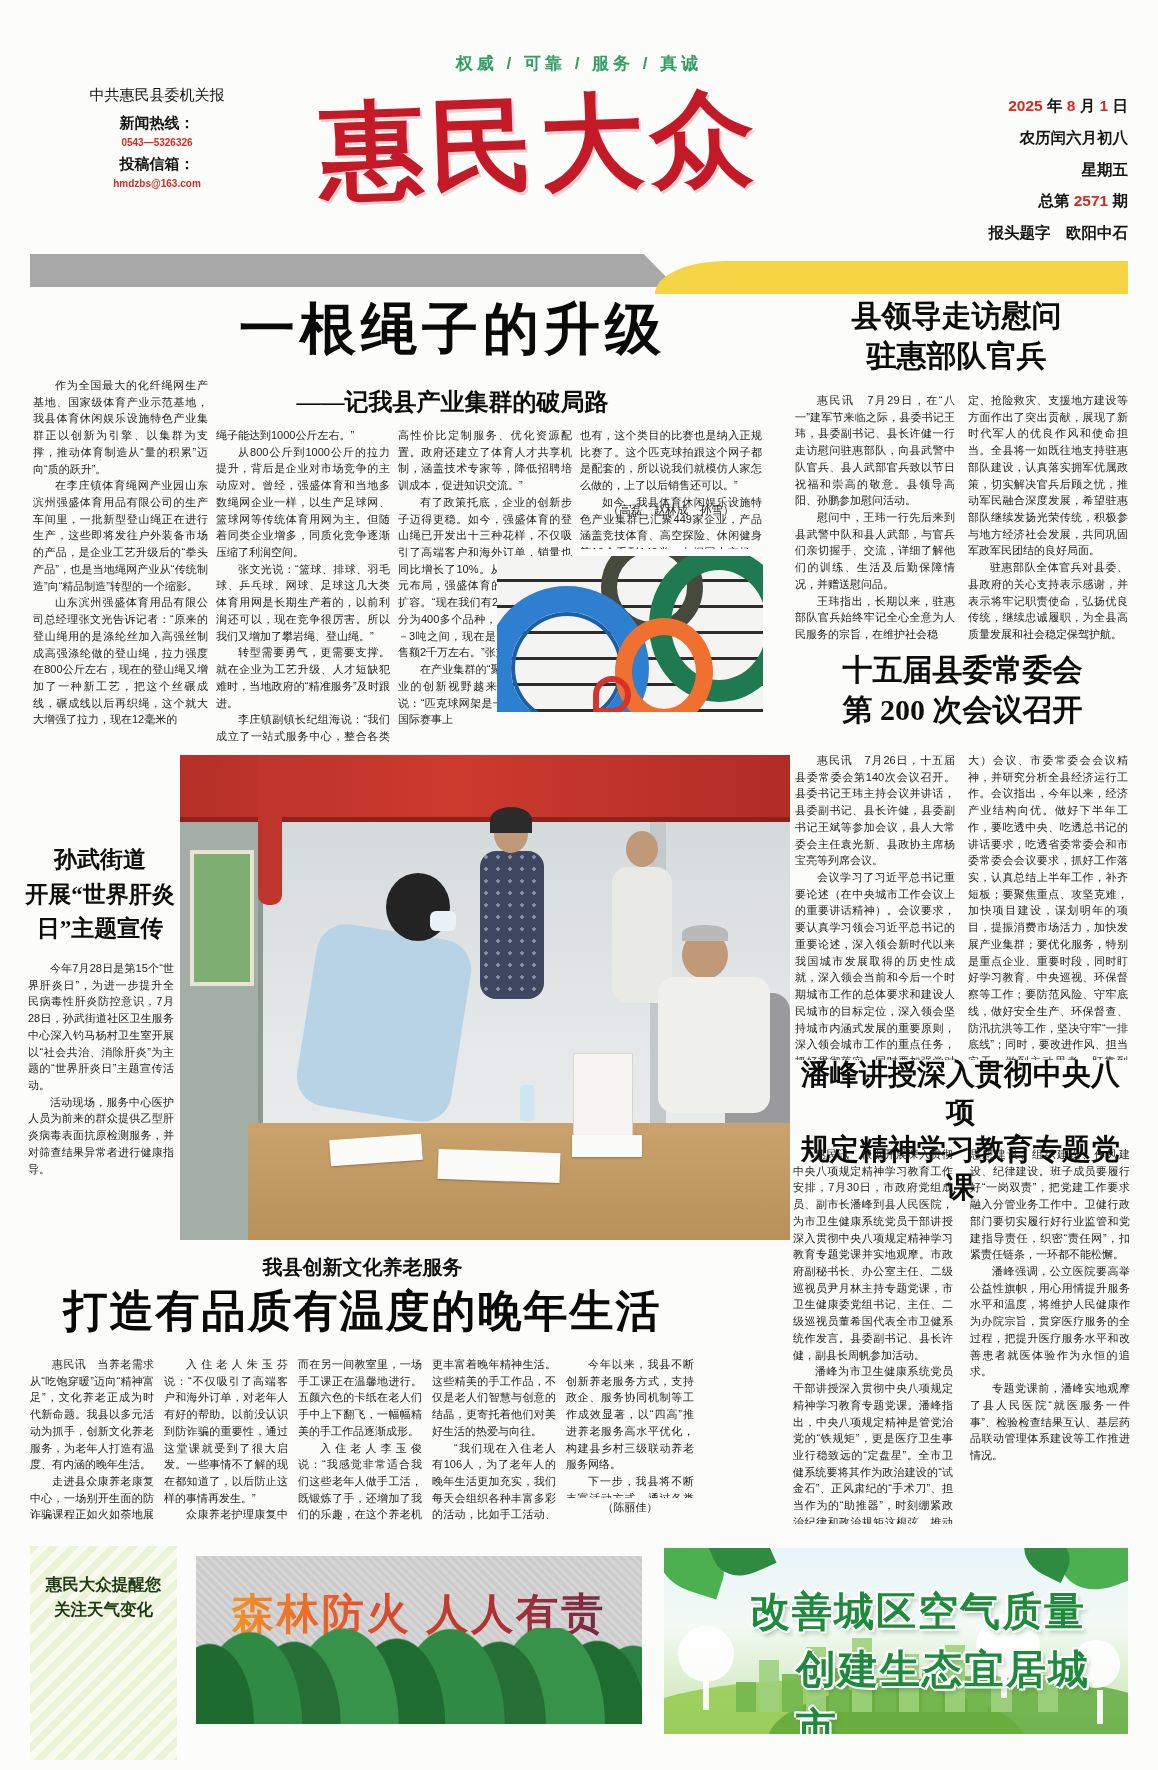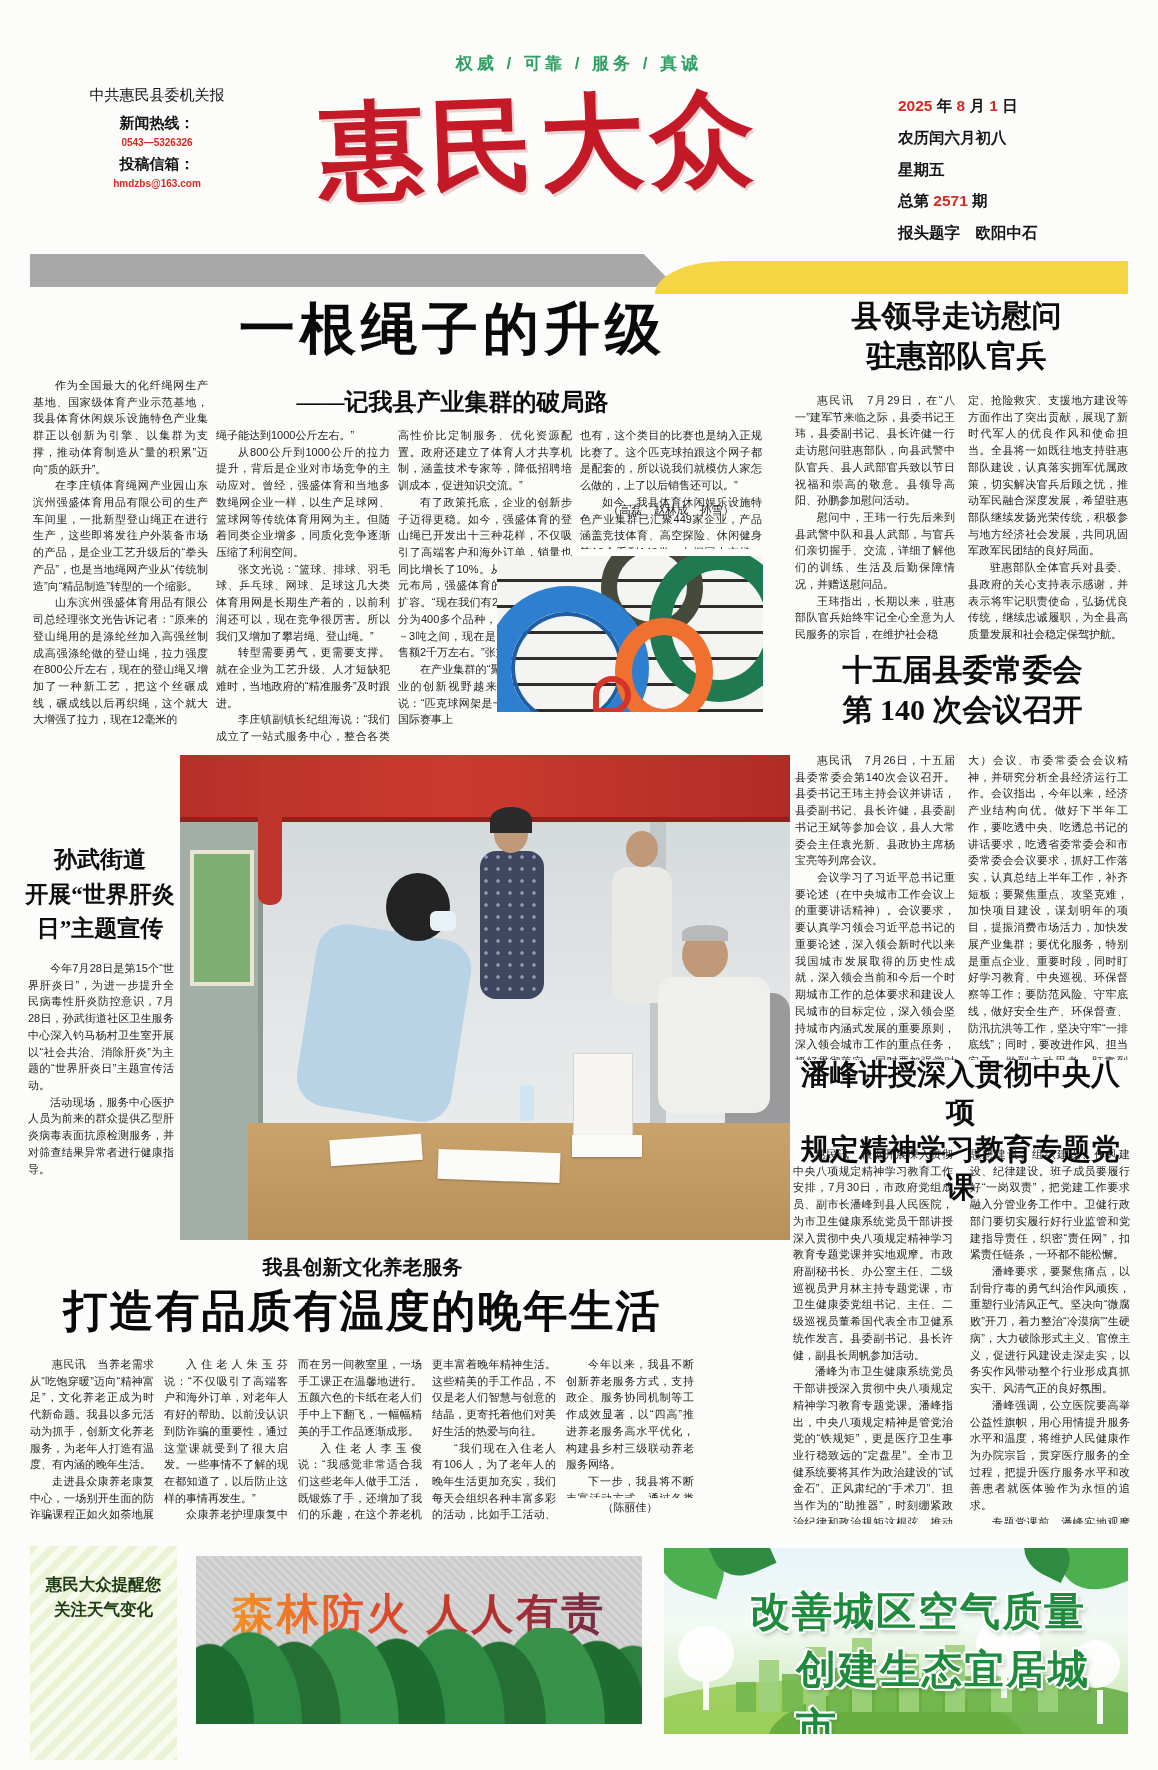--- a/index.html
+++ b/index.html
@@ -11,21 +11,21 @@
   .tagline{left:0;right:0;top:52px;text-align:center;color:#2f9e63;font-weight:bold;
            font-size:17px;letter-spacing:4px;}
   .mast-left{left:72px;top:86px;width:170px;text-align:center;color:#141414;}
   .mast-left .org{font-size:15px;font-weight:normal;margin-bottom:9px;}
   .mast-left .lbl{font-size:15px;font-weight:bold;margin:7px 0 4px;}
   .mast-left .red{color:#d42b20;font-weight:bold;font-size:10px;margin:3px 0;}
   .mast-title{left:295px;top:70px;width:490px;height:150px;text-align:center;
               font-family:"Liberation Serif",serif;font-weight:bold;font-size:104px;
               line-height:150px;color:#c41a27;letter-spacing:6px;transform:rotate(-2deg);
               text-shadow:2px 3px 0 rgba(160,20,30,.18);}
-  .mast-right{right:30px;top:90px;width:230px;text-align:left;font-weight:bold;
+  .mast-right{right:30px;top:90px;width:230px;text-align:right;font-weight:bold;
               font-size:15.5px;line-height:2.05;color:#151515;}
   .mast-right .red{color:#d42b20;}
 
   
   .bar-gray{left:30px;top:254px;width:646px;height:33px;background:#a8a8a8;
             clip-path:polygon(0 0,95% 0,100% 100%,0 100%);}
   .bar-yellow{left:655px;top:261px;width:473px;height:33px;background:#f6d544;
               border-top-left-radius:70px 33px;}
 
   
@@ -245,41 +245,40 @@
       <p>慰问中，王玮一行先后来到县武警中队和县人武部，与官兵们亲切握手、交流，详细了解他们的训练、生活及后勤保障情况，并赠送慰问品。</p>
       <p>王玮指出，长期以来，驻惠部队官兵始终牢记全心全意为人民服务的宗旨，在维护社会稳</p>
     </div>
   <div class="abs txt army-c2">
       <p class="cont">定、抢险救灾、支援地方建设等方面作出了突出贡献，展现了新时代军人的优良作风和使命担当。全县将一如既往地支持驻惠部队建设，认真落实拥军优属政策，切实解决官兵后顾之忧，推动军民融合深度发展，希望驻惠部队继续发扬光荣传统，积极参与地方经济社会发展，共同巩固军政军民团结的良好局面。</p>
       <p>驻惠部队全体官兵对县委、县政府的关心支持表示感谢，并表示将牢记职责使命，弘扬优良传统，继续忠诚履职，为全县高质量发展和社会稳定保驾护航。</p>
     </div>
 
   <div class="abs serif-head committee-title">
     <div>十五届县委常委会</div>
-    <div>第 140 次会议召开</div>
+    <div>第 200 次会议召开</div>
   </div>
   <div class="abs txt committee-c1">
       <p>惠民讯　7月26日，十五届县委常委会第140次会议召开。县委书记王玮主持会议并讲话，县委副书记、县长许健，县委副书记王斌等参加会议，县人大常委会主任袁光新、县政协主席杨宝亮等列席会议。</p>
       <p>会议学习了习近平总书记重要论述（在中央城市工作会议上的重要讲话精神）。会议要求，要认真学习领会习近平总书记的重要论述，深入领会新时代以来我国城市发展取得的历史性成就，深入领会当前和今后一个时期城市工作的总体要求和建设人民城市的目标定位，深入领会坚持城市内涵式发展的重要原则，深入领会城市工作的重点任务，抓好贯彻落实。同时要加强党对城市工作的全面领导，推动城市高质量发展。</p>
     </div>
   <div class="abs txt committee-c2">
       <p class="cont">大）会议、市委常委会会议精神，并研究分析全县经济运行工作。会议指出，今年以来，经济产业结构向优。做好下半年工作，要吃透中央、吃透总书记的讲话要求，吃透省委常委会和市委常委会会议要求，抓好工作落实，认真总结上半年工作，补齐短板；要聚焦重点、攻坚克难，加快项目建设，谋划明年的项目，提振消费市场活力，加快发展产业集群；要优化服务，特别是重点企业、重要时段，同时盯好学习教育、中央巡视、环保督察等工作；要防范风险、守牢底线，做好安全生产、环保督查、防汛抗洪等工作，坚决守牢“一排底线”；同时，要改进作风、担当实干，做到主动思考，盯靠到位，强化担当，积极争取。</p>
     </div>
 
   <div class="abs serif-head lecture-title">
     <div>潘峰讲授深入贯彻中央八项</div>
     <div>规定精神学习教育专题党课</div>
   </div>
   <div class="abs txt lecture-c1">
       <p>惠民讯　根据开展深入贯彻中央八项规定精神学习教育工作安排，7月30日，市政府党组成员、副市长潘峰到县人民医院，为市卫生健康系统党员干部讲授深入贯彻中央八项规定精神学习教育专题党课并实地观摩。市政府副秘书长、办公室主任、二级巡视员尹月林主持专题党课，市卫生健康委党组书记、主任、二级巡视员董希国代表全市卫健系统作发言。县委副书记、县长许健，副县长周帆参加活动。</p>
       <p>潘峰为市卫生健康系统党员干部讲授深入贯彻中央八项规定精神学习教育专题党课。潘峰指出，中央八项规定精神是管党治党的“铁规矩”，更是医疗卫生事业行稳致远的“定盘星”。全市卫健系统要将其作为政治建设的“试金石”、正风肃纪的“手术刀”、担当作为的“助推器”，时刻绷紧政治纪律和政治规矩这根弦，推动医疗卫生事业高质量发展。</p>
     </div>
   <div class="abs txt lecture-c2">
       <p class="cont">思想建设、组织建设、作风建设、纪律建设。班子成员要履行好“一岗双责”，把党建工作要求融入分管业务工作中。卫健行政部门要切实履行好行业监管和党建指导责任，织密“责任网”，扣紧责任链条，一环都不能松懈。</p>
-      <p>潘峰要求，要聚焦痛点，以刮骨疗毒的勇气纠治作风顽疾，重塑行业清风正气。坚决向“微腐败”开刀，着力整治“冷漠病”“生硬病”，大力破除形式主义、官僚主义，促进行风建设走深走实，以务实作风带动整个行业形成真抓实干、风清气正的良好氛围。</p>
       <p>潘峰强调，公立医院要高举公益性旗帜，用心用情提升服务水平和温度，将维护人民健康作为办院宗旨，贯穿医疗服务的全过程，把提升医疗服务水平和改善患者就医体验作为永恒的追求。</p>
       <p>专题党课前，潘峰实地观摩了县人民医院“就医服务一件事”、检验检查结果互认、基层药品联动管理体系建设等工作推进情况。</p>
     </div>
 
   <div class="abs serif-head hep-title">
     <div>孙武街道</div>
     <div>开展“世界肝炎</div>
     <div>日”主题宣传</div>
   </div>
   <div class="abs txt hep-body">

